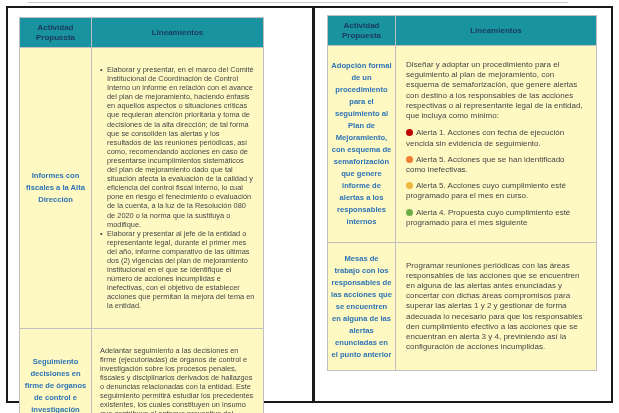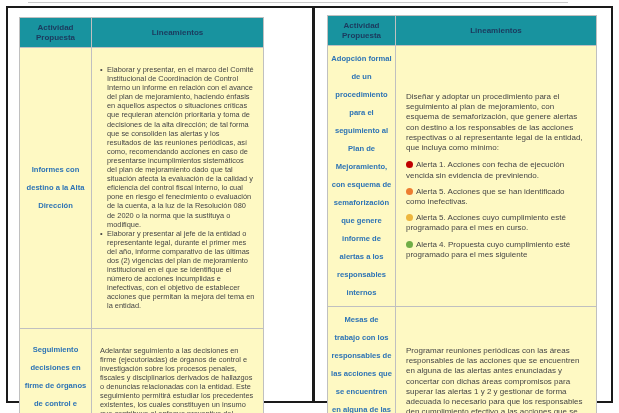--- a/index.html
+++ b/index.html
@@ -43,21 +43,21 @@
   td {
     border:1px solid var(--table_border);
     vertical-align:middle;
   }
   .tbl-left  td.activity { width:72px; }
   .tbl-right td.activity { width:68px; }
   td.activity {
     color:var(--label_text);
     font-weight:bold;
     font-size:7.6px;
-    line-height:18px;
+    line-height:12px;
     text-align:center;
     padding:4px 3px;
   }
   .tbl-left  td.content { font-size:7.4px; line-height:9.1px; padding:17px 8px; }
   .tbl-right td.content { font-size:8px;  line-height:10.2px; padding:8px 10px; }
   td.content { color:var(--body_text); text-align:left; }
 
   .tbl-left  tr.row-1 td { height:221px; }
   .tbl-left  tr.row-2 td { height:75px; }
   .tbl-right tr.row-1 td { height:197px;margin-top:21px; }
@@ -87,21 +87,21 @@
   <div class="panel-left">
     <table class="tbl-left">
       <thead>
         <tr>
           <th>Actividad Propuesta</th>
           <th>Lineamientos</th>
         </tr>
       </thead>
       <tbody>
         <tr class="row-1">
-          <td class="activity">Informes con destino a la Alta Dirección</td>
+          <td class="activity">Informes con fiscales a la Alta Dirección</td>
           <td class="content">
             <div class="bullet-item">
               <span>Elaborar y presentar, en el marco del Comité Institucional de Coordinación de Control Interno un informe en relación con el avance del plan de mejoramiento, haciendo énfasis en aquellos aspectos o situaciones críticas que requieran atención prioritaria y toma de decisiones de la alta dirección; de tal forma que se consoliden las alertas y los resultados de las reuniones periódicas, así como, recomendando acciones en caso de presentarse incumplimientos sistemáticos del plan de mejoramiento dado que tal situación afecta la evaluación de la calidad y eficiencia del control fiscal interno, lo cual pone en riesgo el fenecimiento o evaluación de la cuenta, a la luz de la Resolución 080 de 2020 o la norma que la sustituya o modifique.</span>
             </div>
             <div class="bullet-item">
               <span>Elaborar y presentar al jefe de la entidad o representante legal, durante el primer mes del año, informe comparativo de las últimas dos (2) vigencias del plan de mejoramiento institucional en el que se identifique el número de acciones incumplidas e inefectivas, con el objetivo de establecer acciones que permitan la mejora del tema en la entidad.</span>
             </div>
           </td>
         </tr>
         <tr class="row-2">
@@ -121,21 +121,21 @@
           <th>Actividad Propuesta</th>
           <th>Lineamientos</th>
         </tr>
       </thead>
       <tbody>
         <tr class="row-1">
           <td class="activity">Adopción formal de un procedimiento para el seguimiento al Plan de Mejoramiento, con esquema de semaforización que genere informe de alertas a los responsables internos</td>
           <td class="content">
             <p class="intro">Diseñar y adoptar un procedimiento para el seguimiento al plan de mejoramiento, con esquema de semaforización, que genere alertas con destino a los responsables de las acciones respectivas o al representante legal de la entidad, que incluya como mínimo:</p>
             <p class="alert">
-              <span class="dot" style="background-color: rgb(192, 0, 0);"></span><b class="alert-label">Alerta 1.</b> <span>Acciones con fecha de ejecución vencida sin evidencia de previniendo.</span>
+              <span class="dot" style="background-color: rgb(192, 0, 0);"></span><b class="alert-label">Alerta 1.</b> <span>Acciones con fecha de ejecución vencida sin evidencia de seguimiento.</span>
             </p>
             <p class="alert">
               <span class="dot" style="background-color: rgb(237, 125, 49);"></span><b class="alert-label">Alerta 5.</b> <span>Acciones que se han identificado como inefectivas.</span>
             </p>
             <p class="alert">
               <span class="dot" style="background-color: rgb(237, 182, 62);"></span><b class="alert-label">Alerta 5.</b> <span>Acciones cuyo cumplimiento esté programado para el mes en curso.</span>
             </p>
             <p class="alert">
               <span class="dot" style="background-color: rgb(112, 173, 71);"></span><b class="alert-label">Alerta 4.</b> <span>Propuesta cuyo cumplimiento esté programado para el mes siguiente</span>
             </p>

